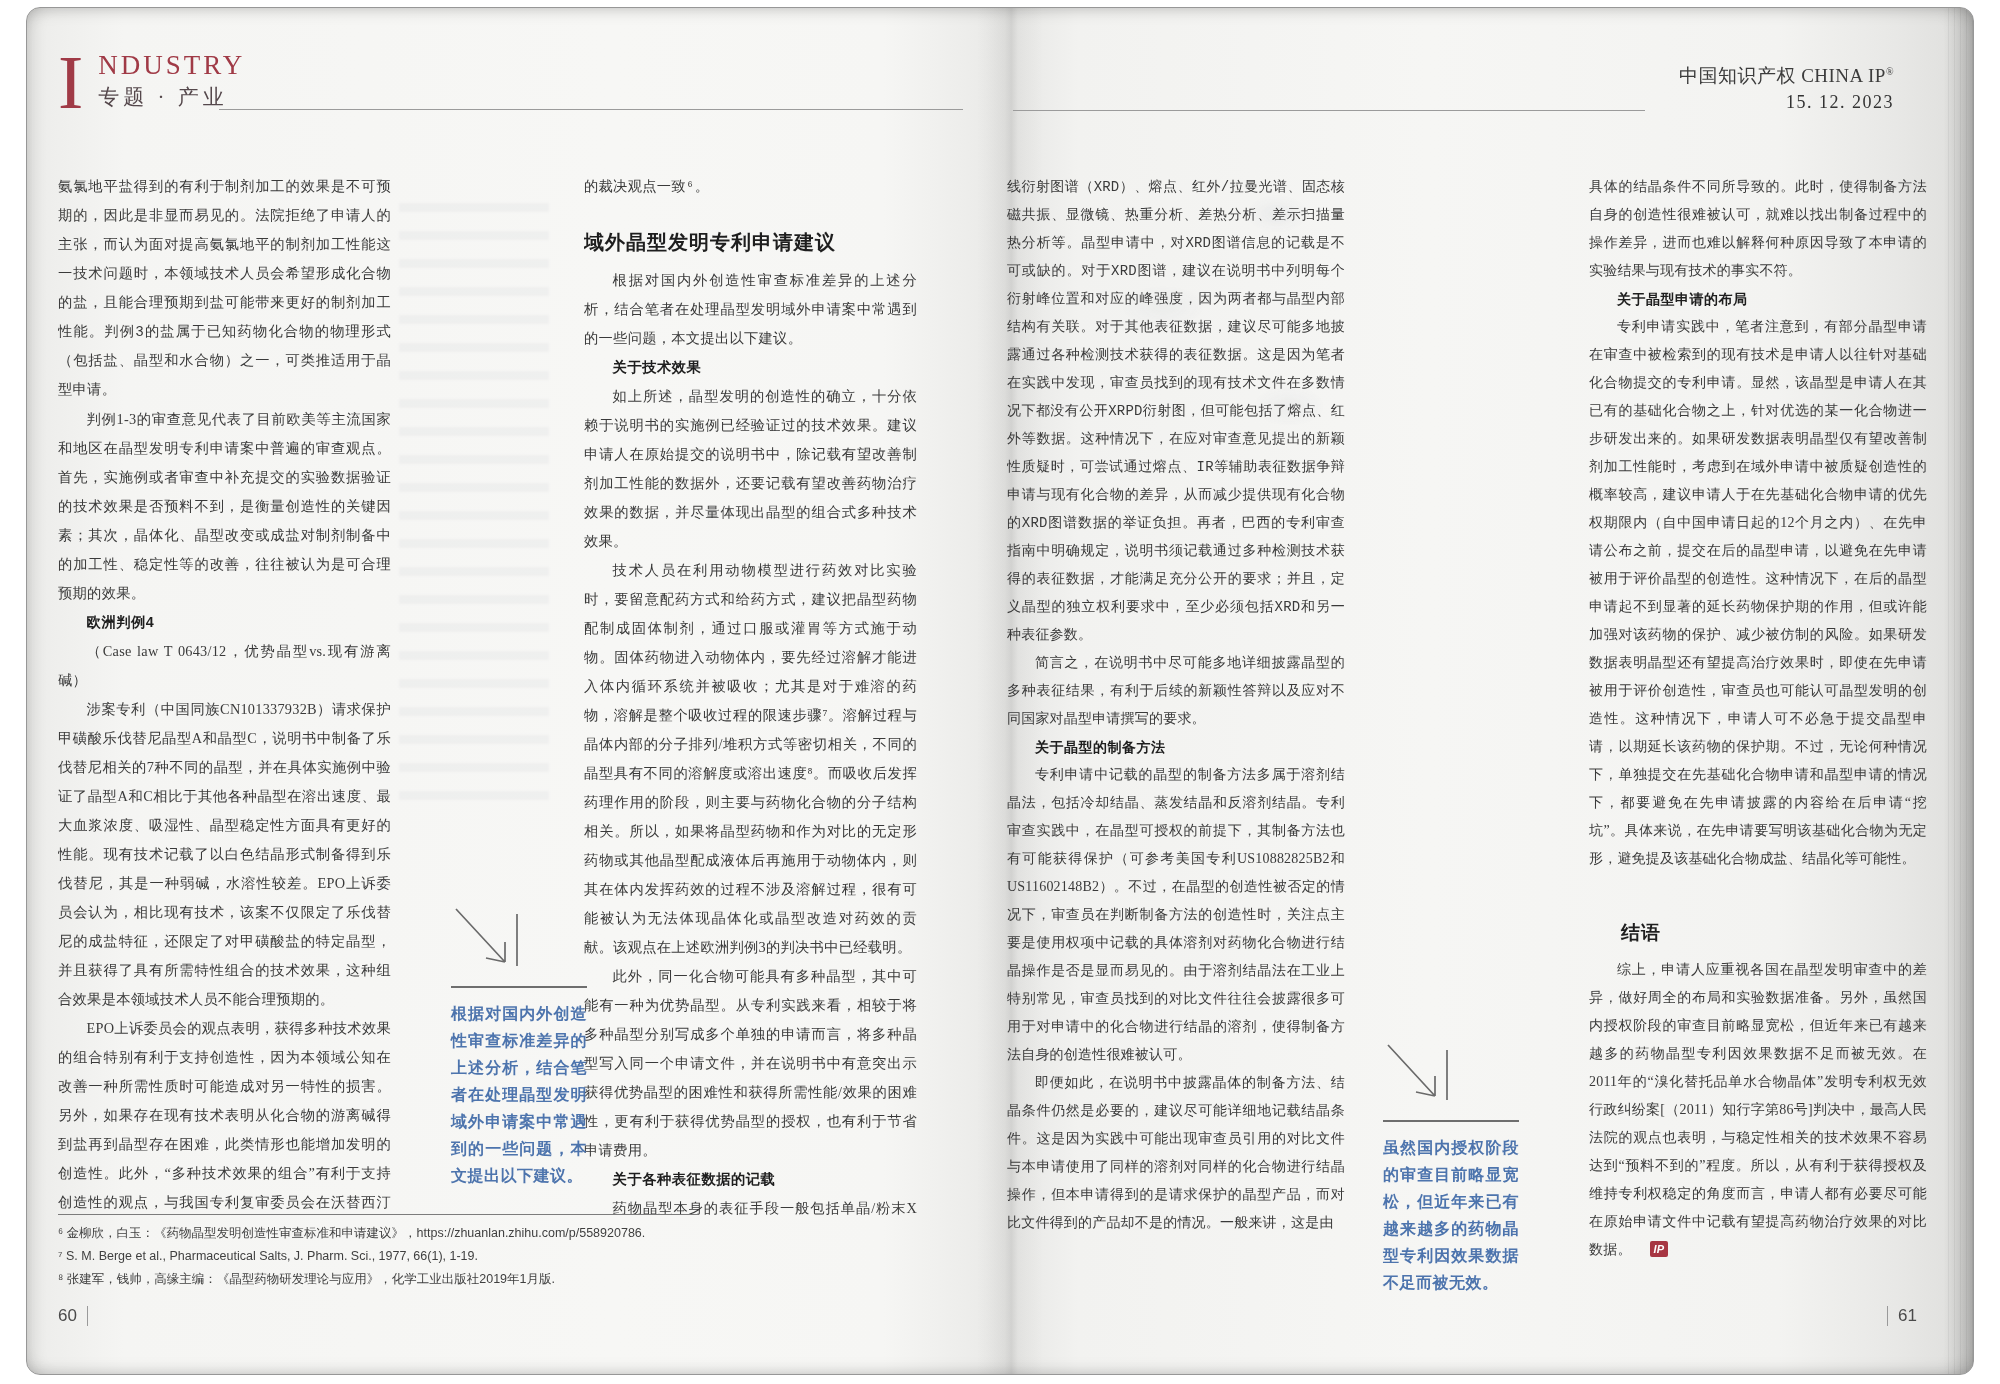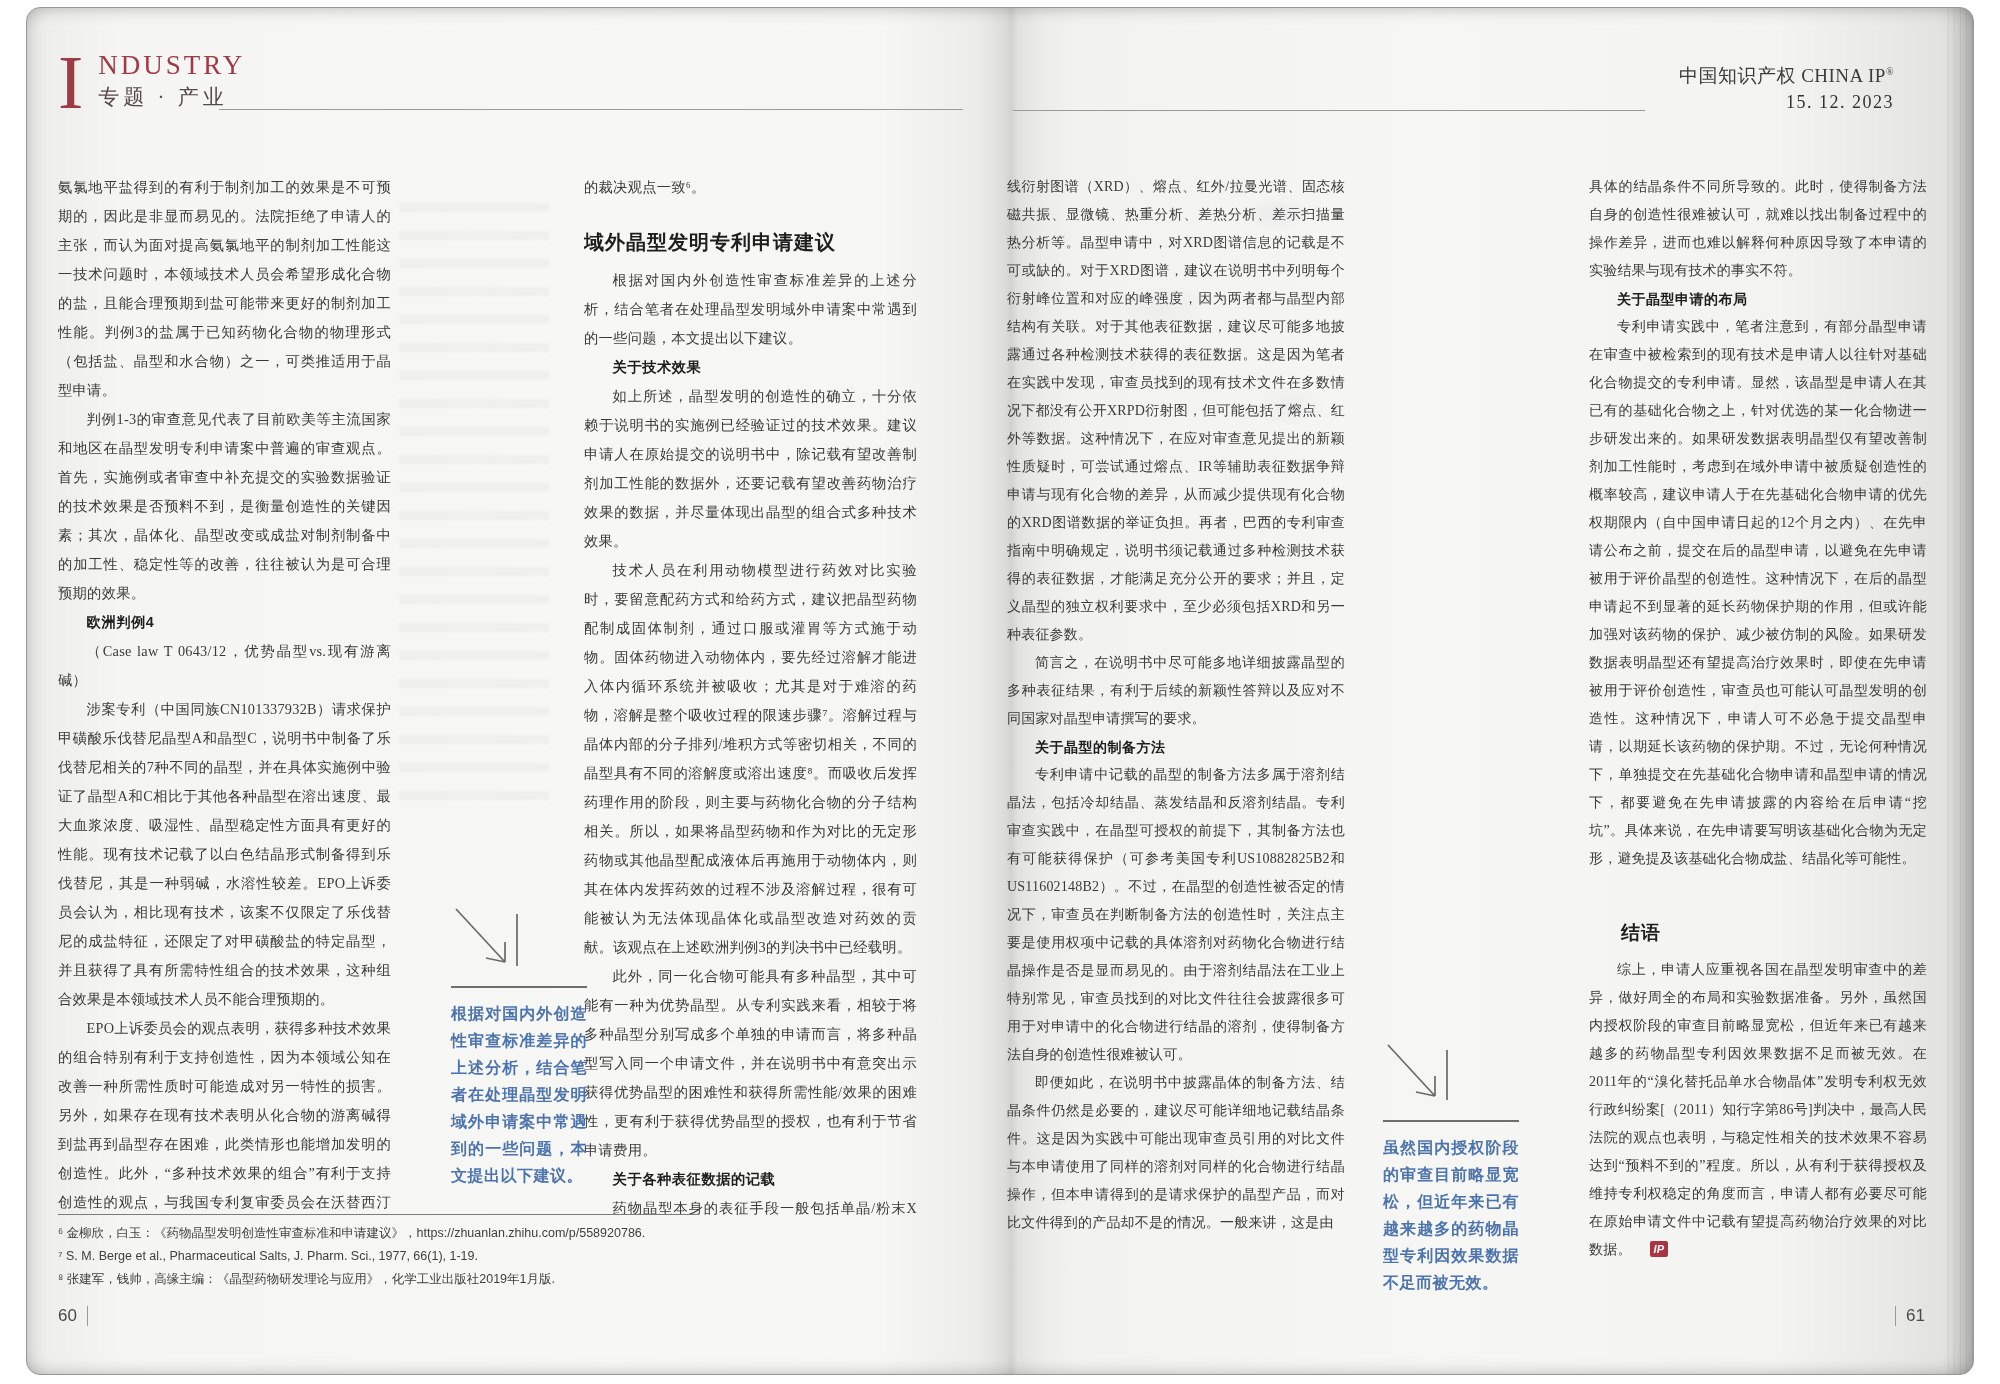--- a/index.html
+++ b/index.html
@@ -68,21 +68,21 @@
   
   .col{
     position:absolute;top:165px;color:#3a3a3a;text-align:justify;overflow:hidden;
     font-family:"Liberation Serif","DejaVu Serif",serif;
   }
   .col-l{width:333px;height:1044px;font-size:14.3px;line-height:29px;letter-spacing:.25px;}
   .col-r{width:338px;height:1130px;font-size:14px;line-height:28px;letter-spacing:.2px;}
   #col1{left:31px;} #col2{left:557px;} #col3{left:980px;} #col4{left:1562px;}
   .blk{margin:0;}
   .blk.p{text-indent:2em;}
-  .blk.cont{text-indent:0;}
+  .blk.cont{text-indent:0;font-family:Liberation Mono, monospace;}
   .blk.h2{
     font-family:"Liberation Sans","DejaVu Sans",sans-serif;font-weight:700;
     font-size:20px;color:#1e1e1e;text-indent:0;margin:26px 0 9px;letter-spacing:1px;
   }
   .col-r .blk.h2{font-size:19px;margin-left:32px;}
   .blk.h3{
     font-family:"Liberation Sans","DejaVu Sans",sans-serif;font-weight:700;
     color:#1e1e1e;text-indent:2em;letter-spacing:.5px;
   }
   .blk.gap-top{margin-top:46px;}
@@ -107,21 +107,21 @@
   .footnotes{
     position:absolute;left:31px;top:1214px;width:720px;color:#3f3f3f;
     font-family:"Liberation Sans","DejaVu Sans",sans-serif;font-size:12.5px;line-height:23px;
   }
   
   .pageno{
     position:absolute;top:1298px;display:flex;align-items:center;gap:10px;
     font-family:"Liberation Sans","DejaVu Sans",sans-serif;font-size:17px;color:#4a4a4a;
   }
   .pageno-left{left:31px;}
-  .pageno-right{right:48px;}
+  .pageno-right{right:56px;}
   .pipe{width:1px;height:20px;background:#9a9a9a;display:inline-block;}
 </style>
 </head>
 <body>
 
 <div class="scan">
 
   <div class="ghost ghost-1"></div>
   <div class="ghost ghost-2"></div>
   <div class="fold"></div>

